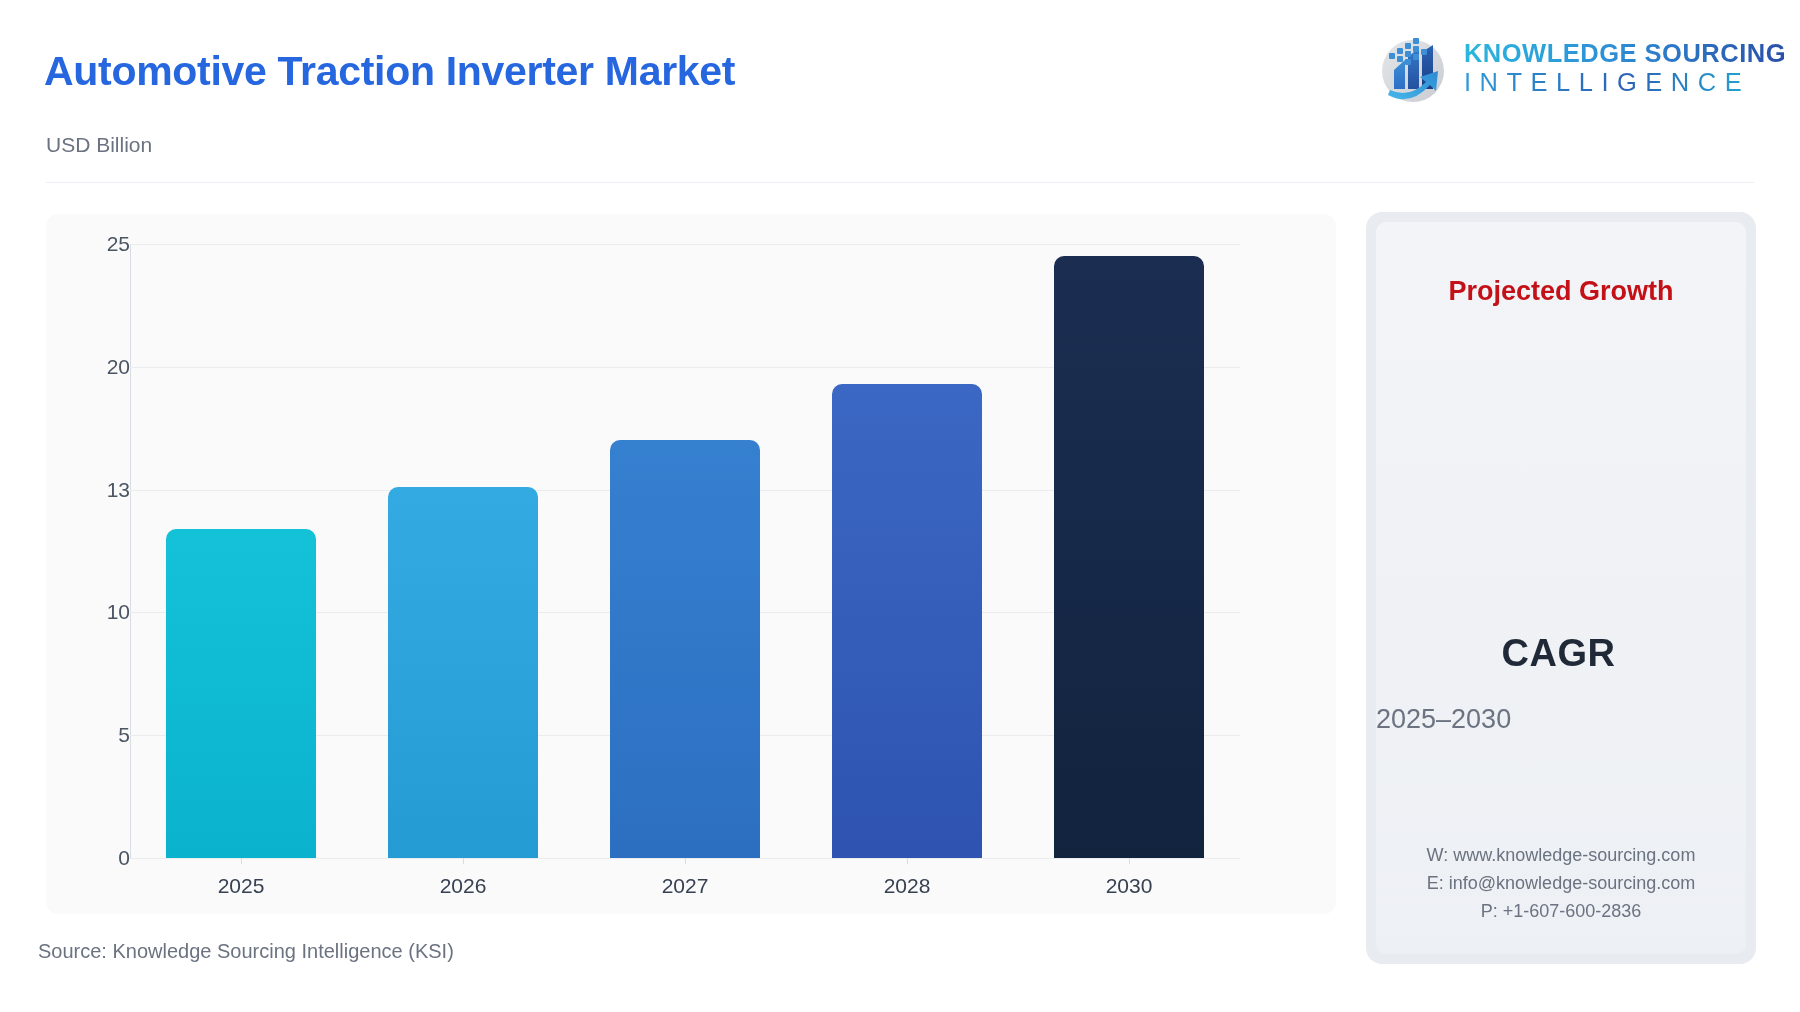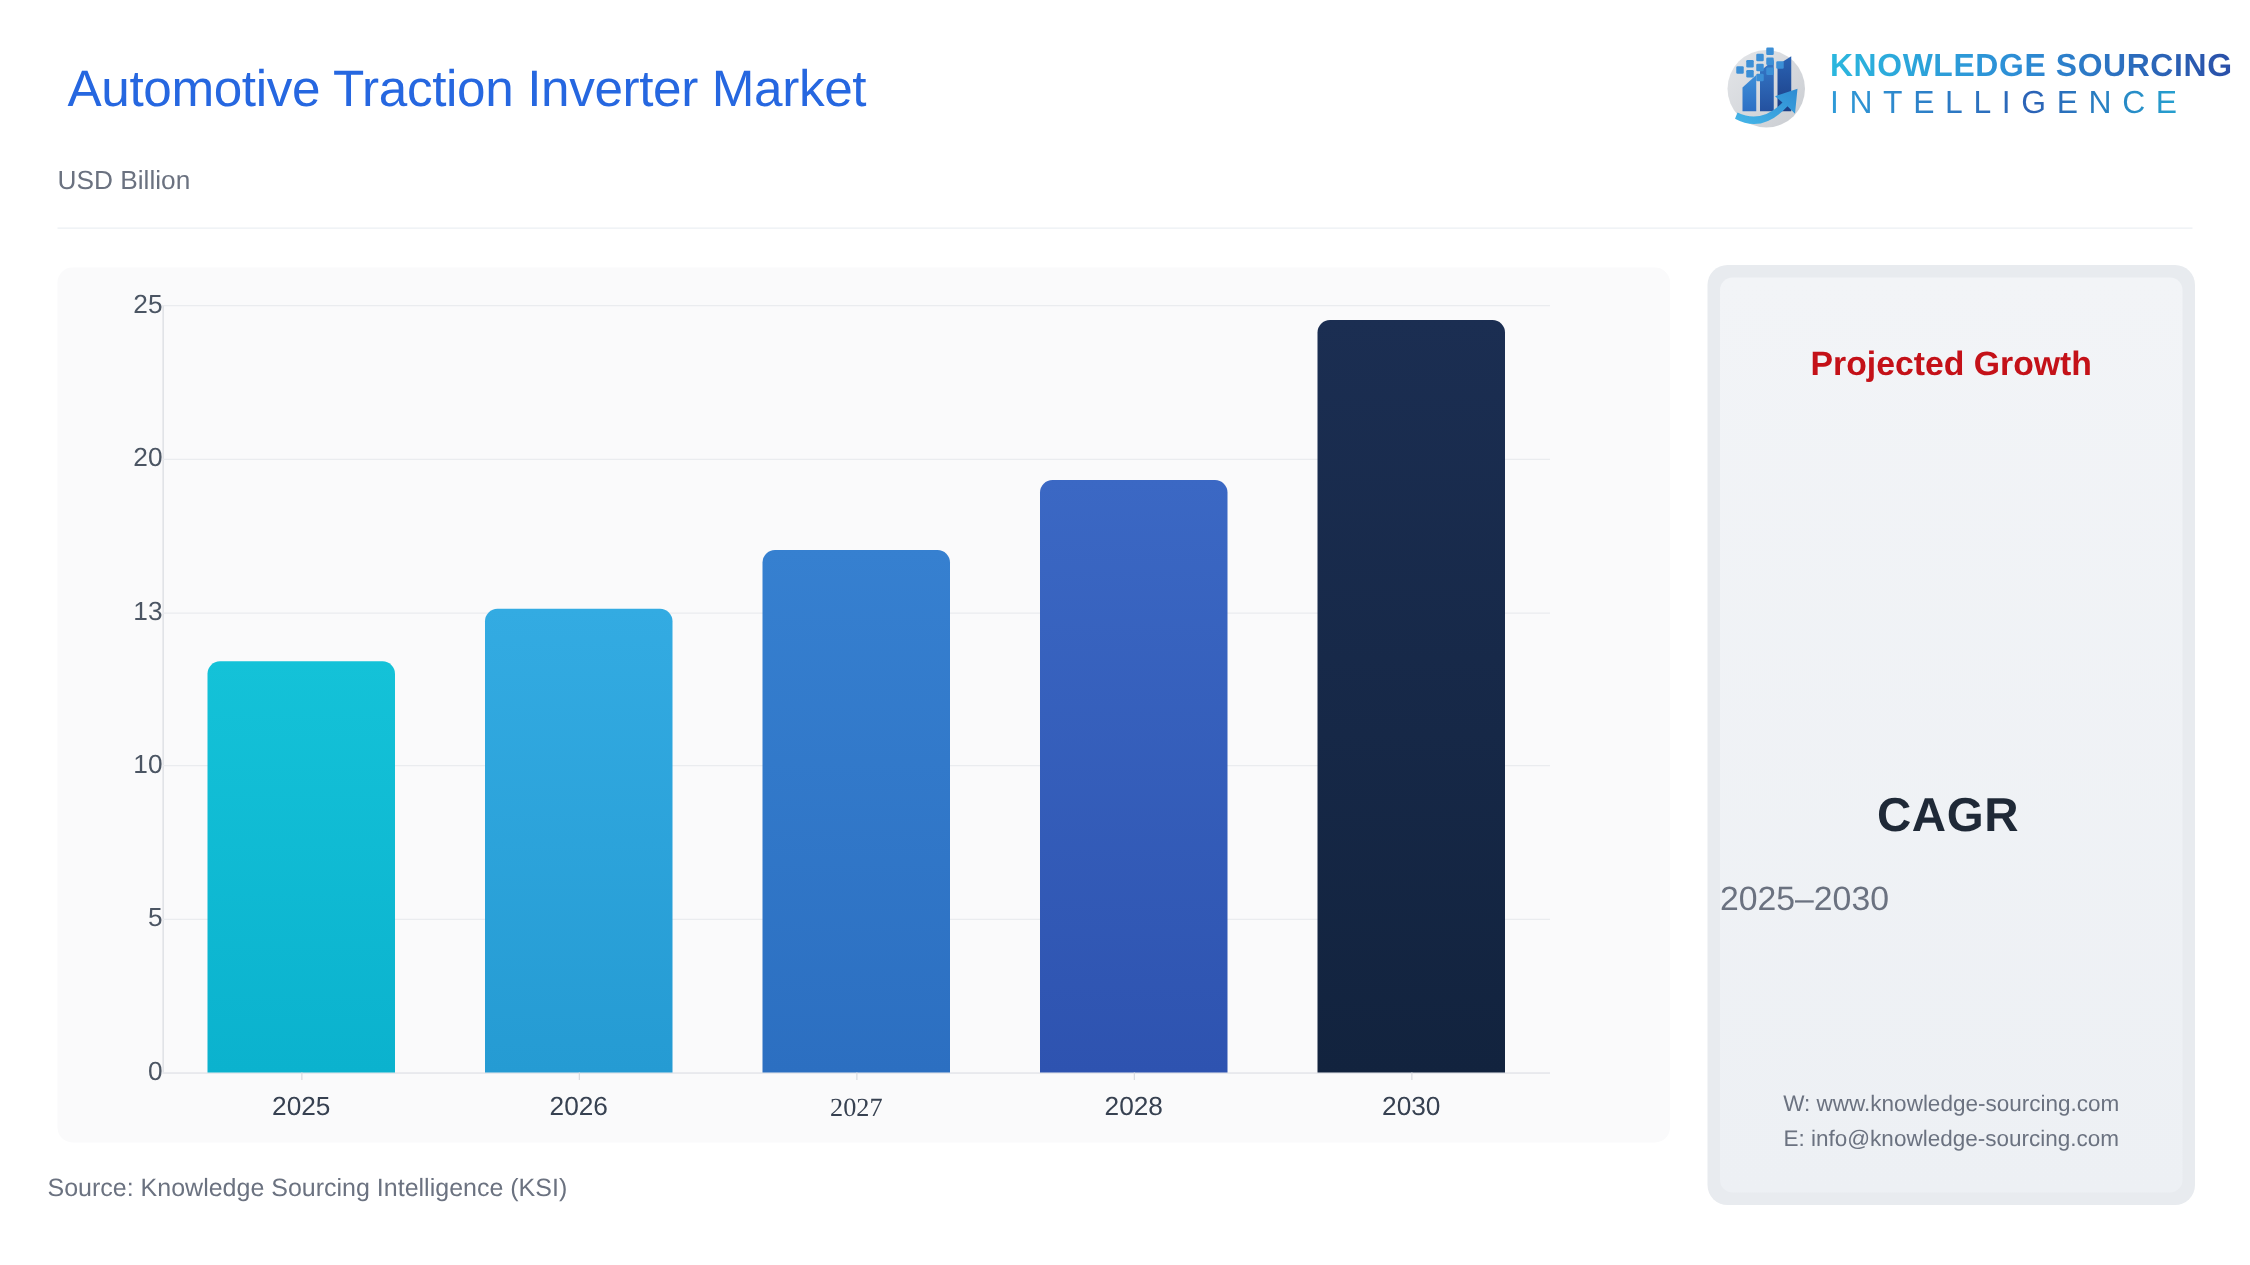--- a/index.html
+++ b/index.html
@@ -23,24 +23,24 @@
   
   .header {
     position: absolute;
     left: 0; top: 0;
     width: 1800px;
     height: 186px;
   }
 
   .title {
     position: absolute;
-    left: 54px;
+    left: 44px;
     top: 48px;
     font-size: 41px;
-    font-weight: normal;
+    font-weight: bold;
     color: #2667E0;
     letter-spacing: -0.3px;
     white-space: nowrap;
   }
 
   .subtitle {
     position: absolute;
     left: 46px;
     top: 133px;
     font-size: 21px;
@@ -351,37 +351,38 @@
         <div class="gridline" style="top: 30px;"></div>
         <div class="ylabel" style="top: 30px;">25</div>
         <div class="bar" style="left: 120px; width: 150px; height: 329.104px; background: linear-gradient(rgb(20, 194, 216) 0%, rgb(11, 178, 206) 100%);"></div>
         <div class="tick-x" style="left: 195px;"></div>
         <div class="xlabel" style="left: 195px;">2025</div>
         <div class="bar" style="left: 342px; width: 150px; height: 370.856px; background: linear-gradient(rgb(51, 171, 226) 0%, rgb(37, 155, 211) 100%);"></div>
         <div class="tick-x" style="left: 417px;"></div>
         <div class="xlabel" style="left: 417px;">2026</div>
         <div class="bar" style="left: 564px; width: 150px; height: 417.52px; background: linear-gradient(rgb(54, 128, 208) 0%, rgb(44, 111, 193) 100%);"></div>
         <div class="tick-x" style="left: 639px;"></div>
-        <div class="xlabel" style="left: 639px; font-family: Liberation Serif, serif;">2027</div>
+        <div class="xlabel" style="left: 639px;">2027</div>
         <div class="bar" style="left: 786px; width: 150px; height: 474.008px; background: linear-gradient(rgb(59, 104, 196) 0%, rgb(46, 83, 176) 100%);"></div>
         <div class="tick-x" style="left: 861px;"></div>
         <div class="xlabel" style="left: 861px;">2028</div>
         <div class="bar" style="left: 1008px; width: 150px; height: 601.72px; background: linear-gradient(rgb(27, 46, 82) 0%, rgb(18, 35, 62) 100%);"></div>
         <div class="tick-x" style="left: 1083px;"></div>
         <div class="xlabel" style="left: 1083px;">2030</div>
       </div>
   </div>
 
   <div class="side-panel">
     <div class="side-inner">
       <div class="panel-heading">Projected Growth</div>
       <div class="cagr-word">CAGR</div>
       <div class="cagr-period">2025–2030</div>
       <div class="contact">
         <div>W: www.knowledge-sourcing.com</div>
         <div>E: info@knowledge-sourcing.com</div>
+        <div>P: +1-607-600-2836</div>
       </div>
     </div>
   </div>
 
   <div class="source">Source: Knowledge Sourcing Intelligence (KSI)</div>
 
 </div>
 
 </body></html>

